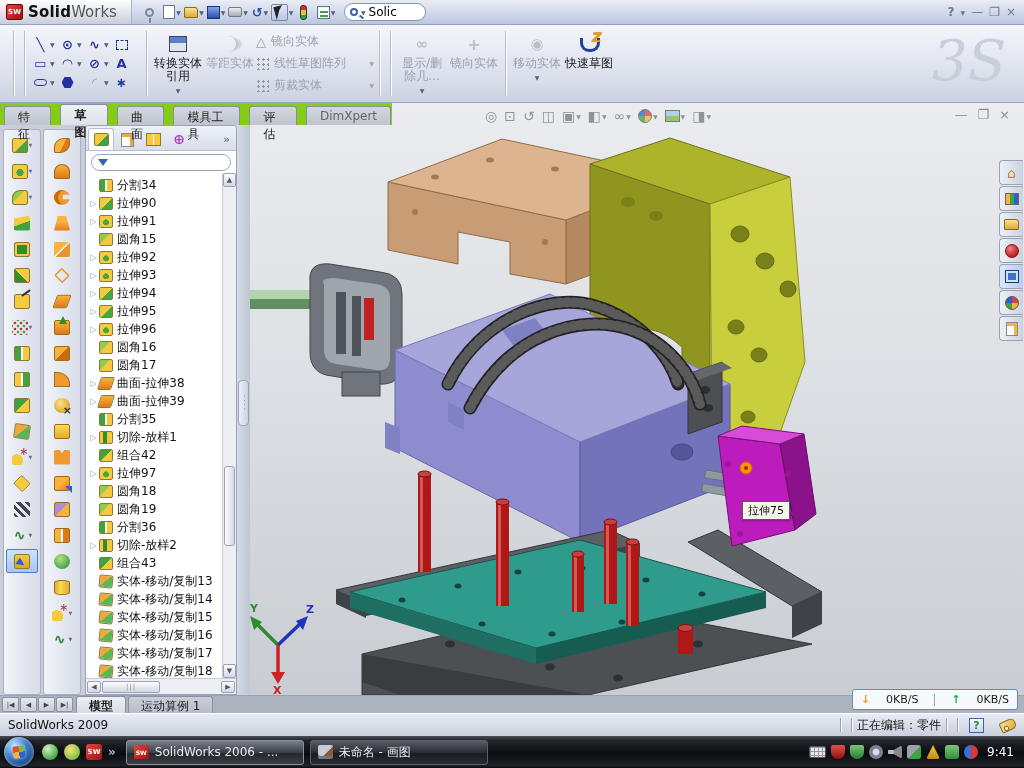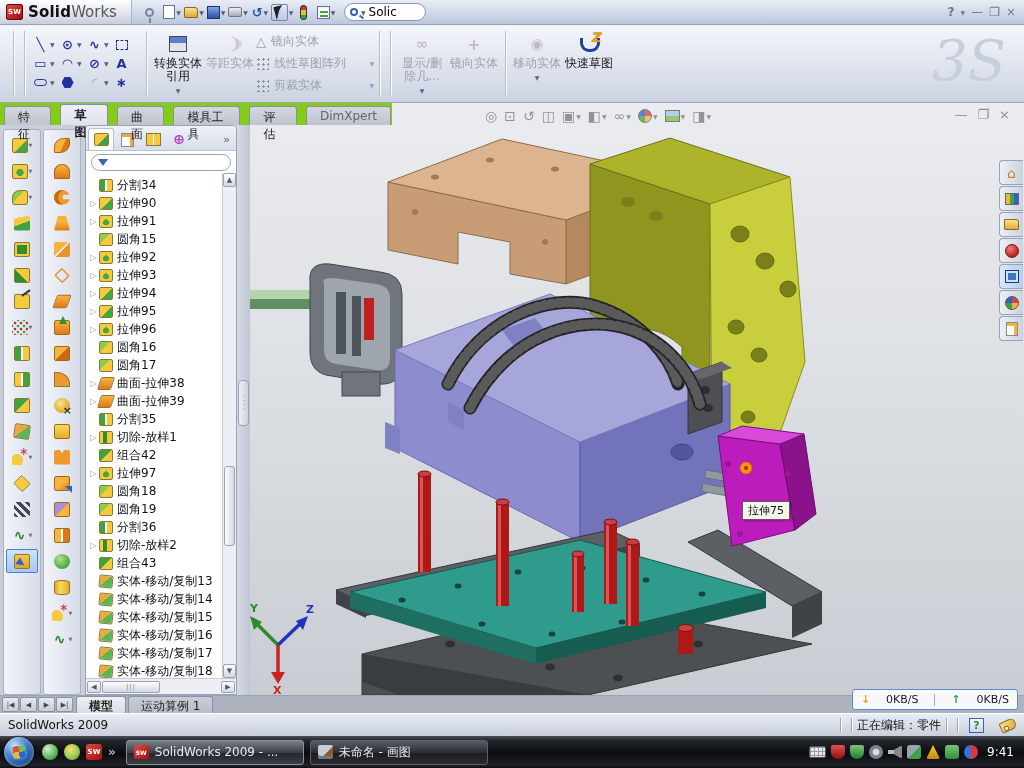--- a/index.html
+++ b/index.html
@@ -990,21 +990,21 @@
     </div>
   <div id="quicklaunch" data-interactable="false">
     <span class="ql ql-msn" data-interactable="true"></span>
     <span class="ql ql-thunder" data-interactable="true"></span>
     <span class="ql ql-sw" data-interactable="true">SW</span>
     <span class="ql-more" data-interactable="true">»</span>
   </div>
   <div id="taskbtns" style="display:flex" data-interactable="false">
       <div class="taskbtn active" data-interactable="true">
         <span class="tb-sw" data-interactable="false">SW</span>
-        <span data-interactable="false">SolidWorks 2009 - ...</span>
+        <span data-interactable="false">SolidWorks 2006 - ...</span>
       </div>
       <div class="taskbtn" data-interactable="true">
         <span class="tb-paint" data-interactable="false"></span>
         <span data-interactable="false">未命名 - 画图</span>
       </div>
     </div>
   <div id="tray" data-interactable="false">
     <span class="kb-ic" data-interactable="true"></span>
     <span class="tri tri-shield-red" data-interactable="true"></span>
     <span class="tri tri-shield-grn" data-interactable="true"></span>

